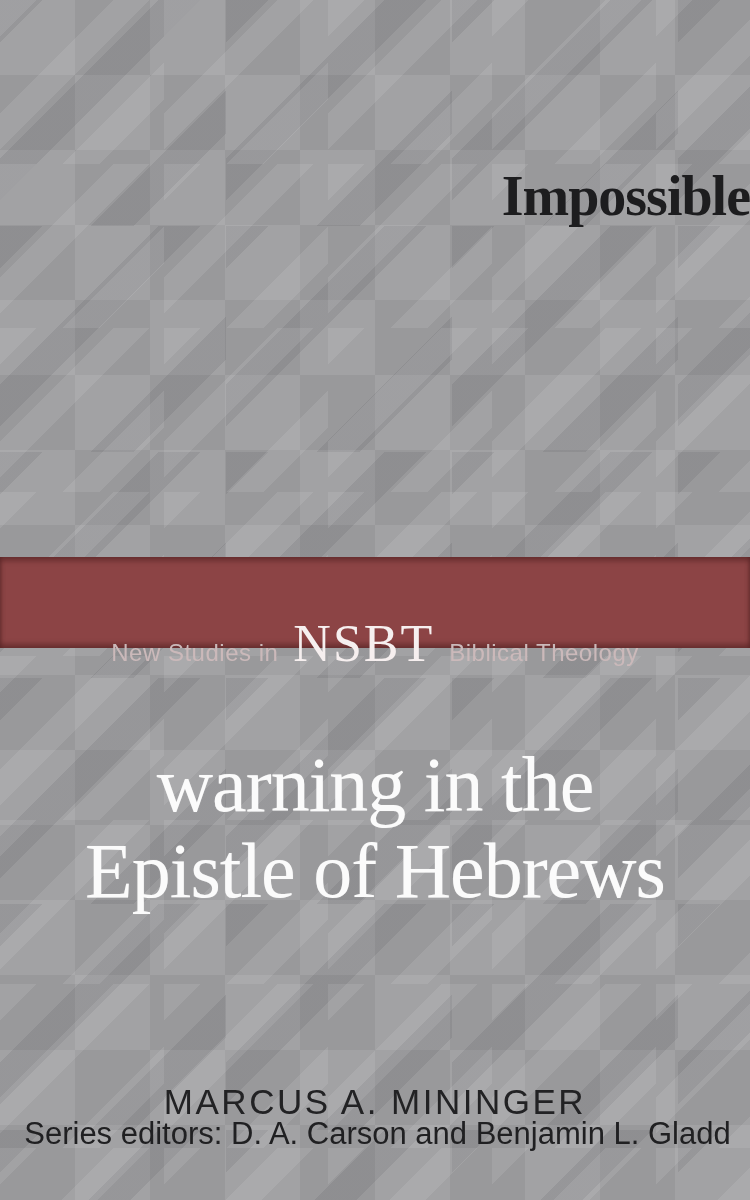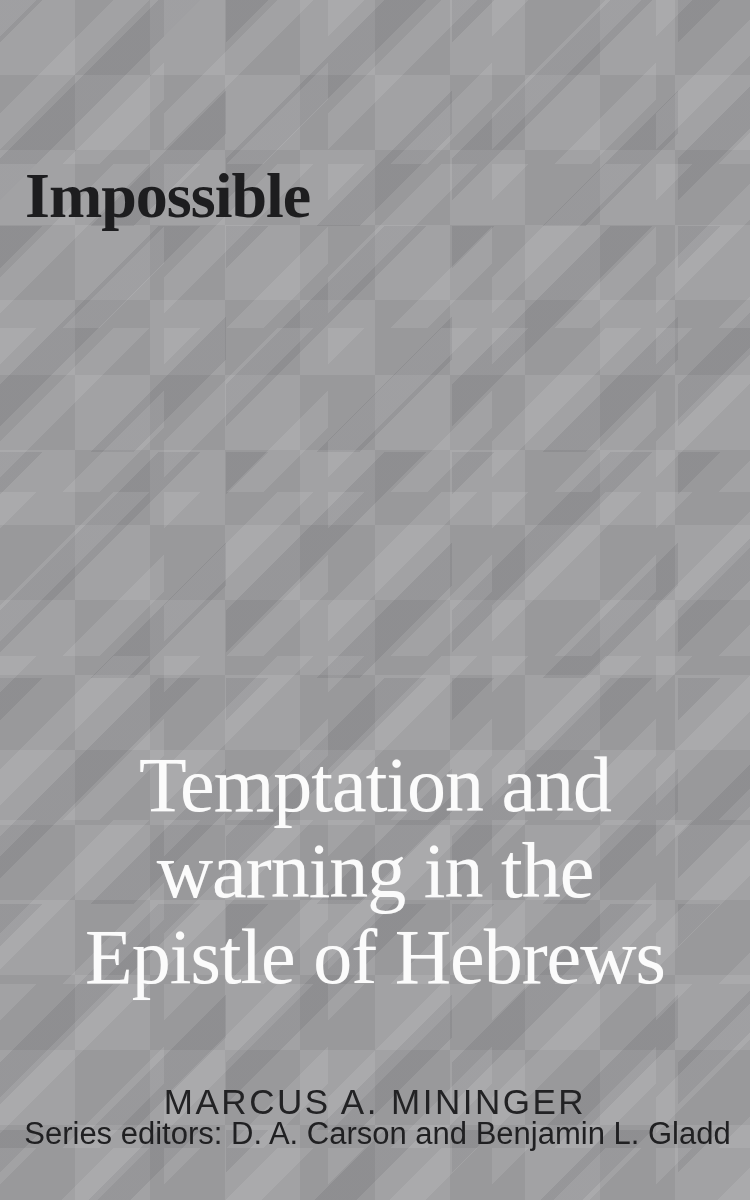--- a/index.html
+++ b/index.html
@@ -13,25 +13,25 @@
     background-image:
       repeating-linear-gradient(135deg, rgba(255,255,255,0.09) 0 26px, rgba(255,255,255,0) 26px 80px),
       repeating-linear-gradient(135deg, rgba(55,55,60,0.10) 0 30px, rgba(55,55,60,0) 30px 112px),
       repeating-conic-gradient(rgba(0,0,0,0.055) 0% 25%, rgba(0,0,0,0) 0% 50%);
     background-size: 164px 164px, 226px 226px, 150px 150px;
     font-family:"Liberation Serif", serif;
   }
   .title-block{
     position:absolute;
     top:152px;left:0;right:0;
-    text-align:left;
+    text-align:right;
     color:#1d1d1f;
     font-family:"Liberation Serif", serif;
     font-weight:bold;
-    font-size:64px;
+    font-size:56px;
     line-height:88px;
     letter-spacing:-1px;
     margin-left:25px;
   }
   .series-band{
     position:absolute;
     top:557px;left:0;
     width:750px;height:91px;
     background:#8c4445;
     box-shadow: inset 0 4px 5px rgba(40,10,10,0.35), inset 0 -4px 5px rgba(40,10,10,0.35);
@@ -92,23 +92,29 @@
 </style>
 </head>
 <body>
 
 <div class="cover">
 
   <div class="title-block">
     <span class="line">Impossible</span>
   </div>
 
+  <div class="series-band">
+    <div class="band-inner">
+      <span class="band-label">New Studies in</span>
+      <span class="band-logo">NSBT</span>
+      <span class="band-label">Biblical Theology</span>
+    </div>
+  </div>
 
   <div class="subtitle-block">
-    <span class="line">Temptation and</span>
     <span class="line">warning in the</span>
     <span class="line">Epistle of Hebrews</span>
   </div>
 
   <div class="author-line">MARCUS A. MININGER</div>
 
   <div class="editors-line">Series editors: D. A. Carson and Benjamin L. Gladd</div>
 
 </div>
 

